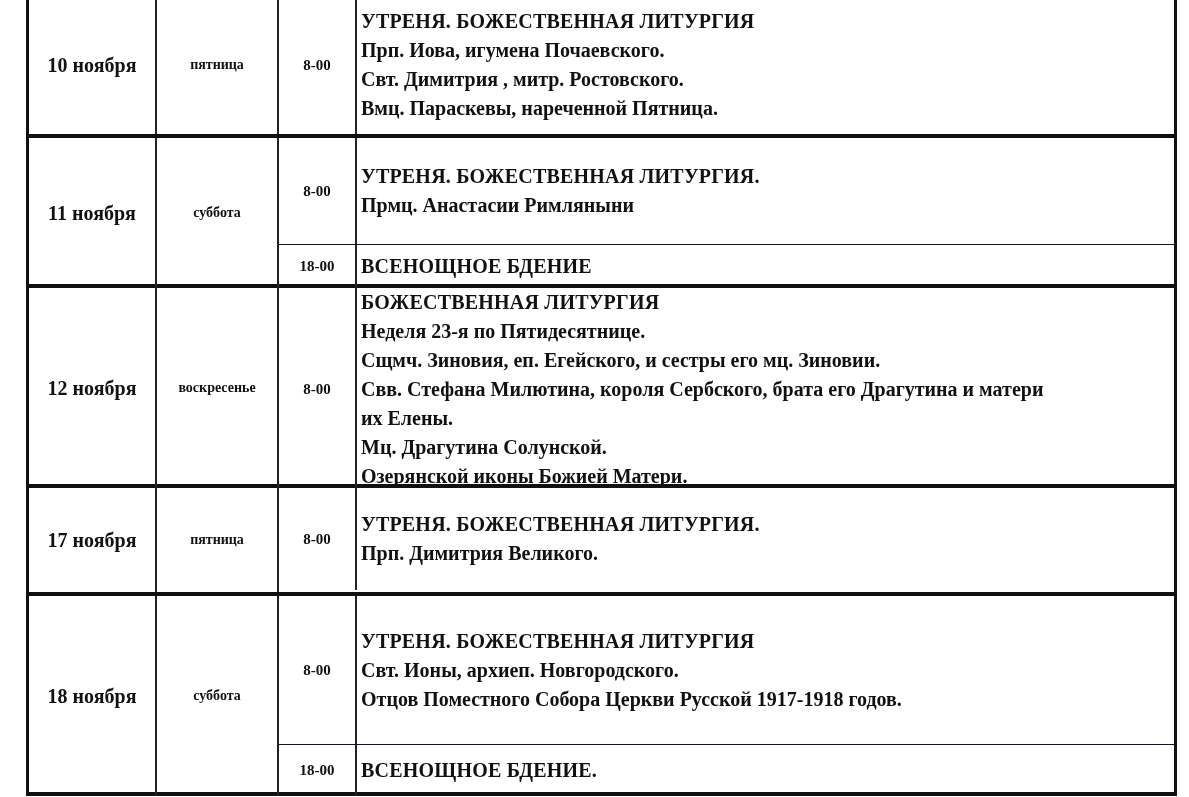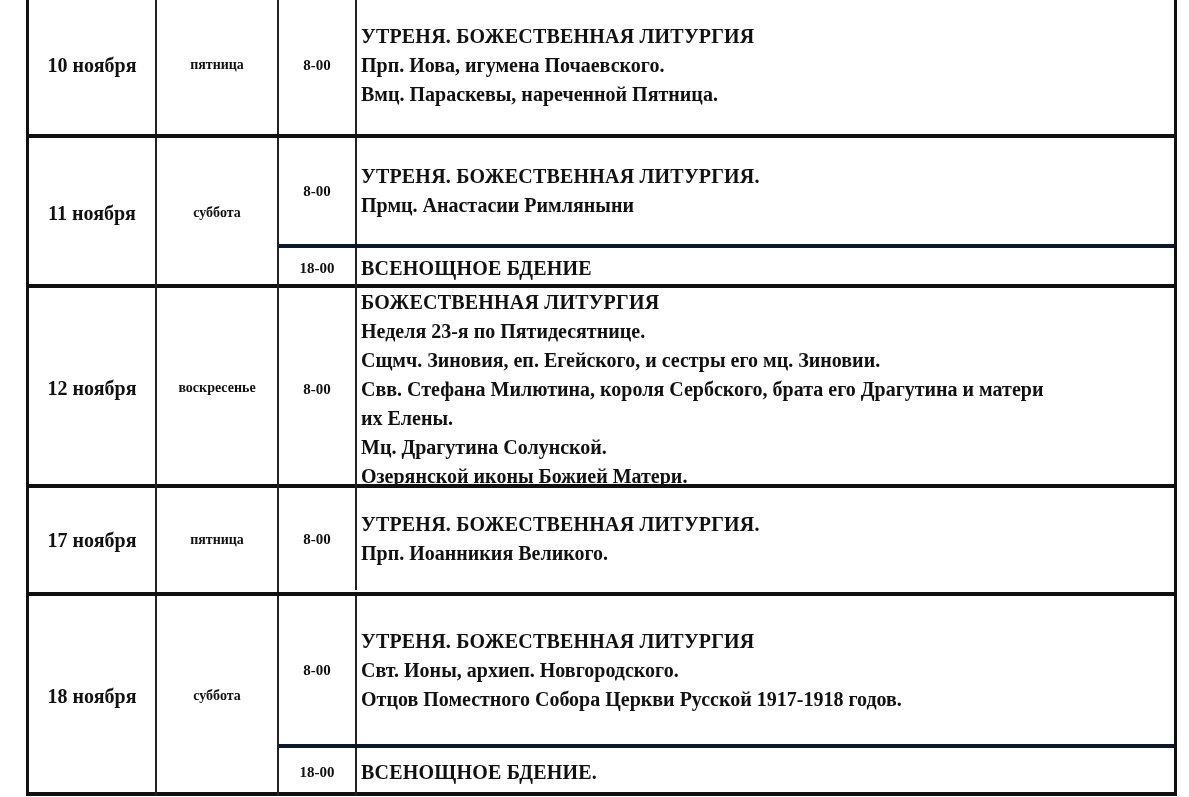--- a/index.html
+++ b/index.html
@@ -52,21 +52,21 @@
     .services {
       display: flex;
       flex-direction: column;
     }
     .service {
       display: grid;
       grid-template-columns: 78px 1fr;
       box-sizing: border-box;
     }
     .service + .service {
-      border-top: 4px solid #0f172a;
+      border-top: 1px solid #0f172a;
     }
     .time-cell {
       font-weight: bold;
       font-size: 15px;
       border-right: 2px solid #222;
     }
     .desc-cell {
       display: flex;
       flex-direction: column;
       justify-content: center;
@@ -88,20 +88,21 @@
 <div class="schedule" id="schedule">
     <div class="day-row" style="height: 138px;">
       <div class="cell date-cell">10 ноября</div>
       <div class="cell weekday-cell">пятница</div>
       <div class="services">
         <div class="service" style="height: 138px;">
           <div class="cell time-cell">8-00</div>
           <div class="desc-cell">
             <span class="desc-line title"> УТРЕНЯ. БОЖЕСТВЕННАЯ ЛИТУРГИЯ</span>
             <span class="desc-line">Прп. Иова, игумена Почаевского.</span>
+            <span class="desc-line">Свт. Димитрия , митр. Ростовского.</span>
             <span class="desc-line">Вмц. Параскевы, нареченной Пятница.</span>
           </div>
         </div>
       </div>
     </div>
     <div class="day-row" style="height: 150px;">
       <div class="cell date-cell">11 ноября</div>
       <div class="cell weekday-cell">суббота</div>
       <div class="services">
         <div class="service" style="height: 106px;">
@@ -138,21 +139,21 @@
       </div>
     </div>
     <div class="day-row" style="height: 108px;">
       <div class="cell date-cell">17 ноября</div>
       <div class="cell weekday-cell">пятница</div>
       <div class="services">
         <div class="service" style="height: 102px;">
           <div class="cell time-cell">8-00</div>
           <div class="desc-cell">
             <span class="desc-line title">УТРЕНЯ. БОЖЕСТВЕННАЯ ЛИТУРГИЯ.</span>
-            <span class="desc-line">Прп. Иоанникия Великого.</span>
+            <span class="desc-line">Прп. Димитрия Великого.</span>
           </div>
         </div>
       </div>
     </div>
     <div class="day-row" style="height: 200px;">
       <div class="cell date-cell">18 ноября</div>
       <div class="cell weekday-cell">суббота</div>
       <div class="services">
         <div class="service" style="height: 148px;">
           <div class="cell time-cell">8-00</div>

